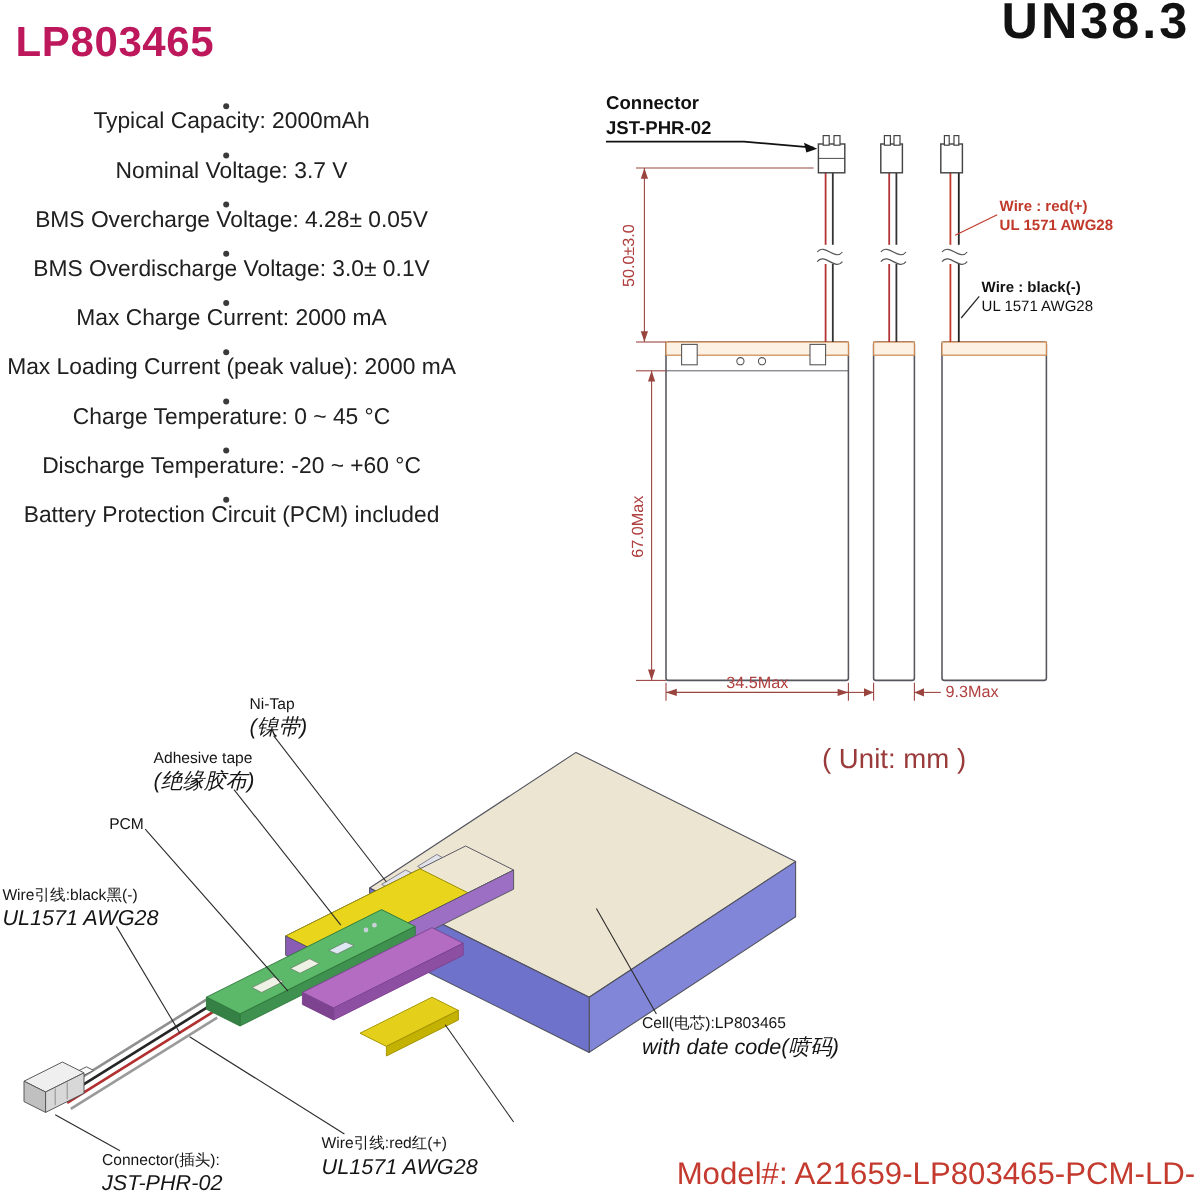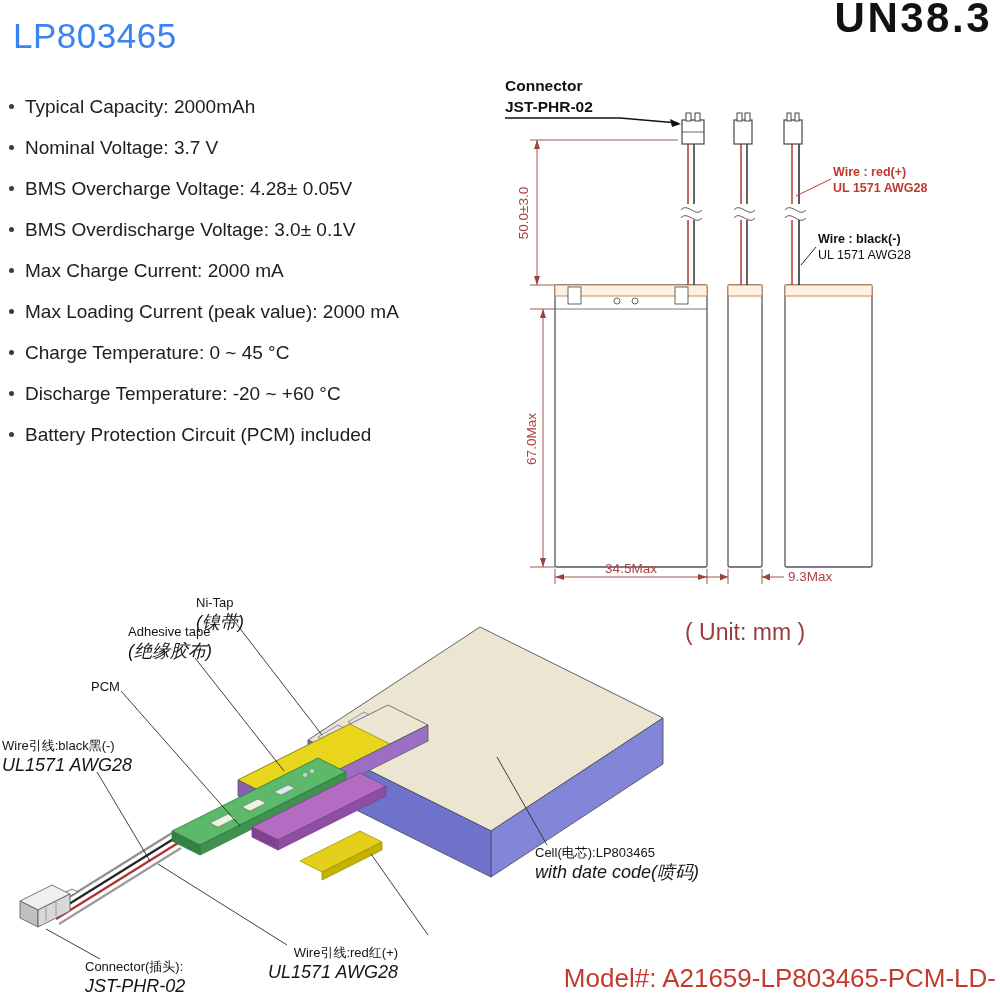--- a/index.html
+++ b/index.html
@@ -3,28 +3,28 @@
 <meta charset="utf-8">
 <style>
   html,body { margin:0; padding:0; background:#ffffff; }
   .page {
     position:relative; width:1000px; height:994px; background:#ffffff;
     overflow:hidden; font-family:"Liberation Sans","DejaVu Sans",sans-serif;
     color:#1c1c1c;
   }
   .title {
     position:absolute; left:13px; top:16px;
-    font-size:35px; font-weight:400; letter-spacing:.5px; color:#3b82f6;
+    font-size:35px; font-weight:700; letter-spacing:.5px; color:#be185d;
   }
   .cert {
     position:absolute; right:8px; top:-6px;
     font-size:42px; font-weight:800; letter-spacing:2.5px; color:#121212;
   }
   ul.specs { position:absolute; left:6px; top:86px; margin:0; padding:0; list-style:none; }
-  ul.specs li { display:flex; align-items:center; height:41px; font-size:19px; color:#202020; }
+  ul.specs li { display:flex; align-items:center; height:41px; font-size:19px; color:#202020;flex-direction:column; }
   ul.specs .dot { width:5px; height:5px; border-radius:50%; background:#3a3a3a; margin:0 11px 0 3px; flex:none; }
 
   .svg-abs { position:absolute; }
   #drawing-svg { left:500px; top:60px; }
   #iso-svg { left:0px; top:565px; }
 
   .iso-label { position:absolute; font-size:13px; line-height:1.25; color:#151515; white-space:nowrap; }
   .iso-label .l2 { font-size:18px;font-style:italic; }
 
   .model {
@@ -263,40 +263,40 @@
       <line x1="195" y1="93" x2="284" y2="206"></line>
       <line x1="121" y1="126" x2="240" y2="261"></line>
       <line x1="97" y1="207" x2="150" y2="296"></line>
       <line x1="100" y1="394" x2="46" y2="364"></line>
       <line x1="287" y1="380" x2="158" y2="299"></line>
       <line x1="428" y1="370" x2="371" y2="289"></line>
       <line x1="547" y1="280" x2="497" y2="192"></line>
     </g>
   </svg>
 
-  <div class="iso-label" style="left:196px; top:579px;margin-top:16px;">
+  <div class="iso-label" style="left:208px; top:579px;">
     <div>Ni-Tap</div>
     <div class="l2">(镍带)</div>
   </div>
   <div class="iso-label" style="left:128px; top:624px;">
     <div>Adhesive tape</div>
     <div class="l2">(绝缘胶布)</div>
   </div>
   <div class="iso-label" style="left:91px; top:679px;">
     <div>PCM</div>
   </div>
   <div class="iso-label" style="left:2px; top:738px;">
     <div>Wire引线:black黑(-)</div>
     <div class="l2">UL1571 AWG28</div>
   </div>
   <div class="iso-label" style="left:85px; top:959px;">
     <div>Connector(插头):</div>
     <div class="l2">JST-PHR-02</div>
   </div>
-  <div class="iso-label" style="left:268px; top:945px;text-align:right;">
+  <div class="iso-label" style="left:268px; top:945px;">
     <div>Wire引线:red红(+)</div>
     <div class="l2">UL1571 AWG28</div>
   </div>
   <div class="iso-label" style="left:535px; top:845px;">
     <div>Cell(电芯):LP803465</div>
     <div class="l2">with date code(喷码)</div>
   </div>
 
   <div class="model">Model#: A21659-LP803465-PCM-LD-</div>
 

